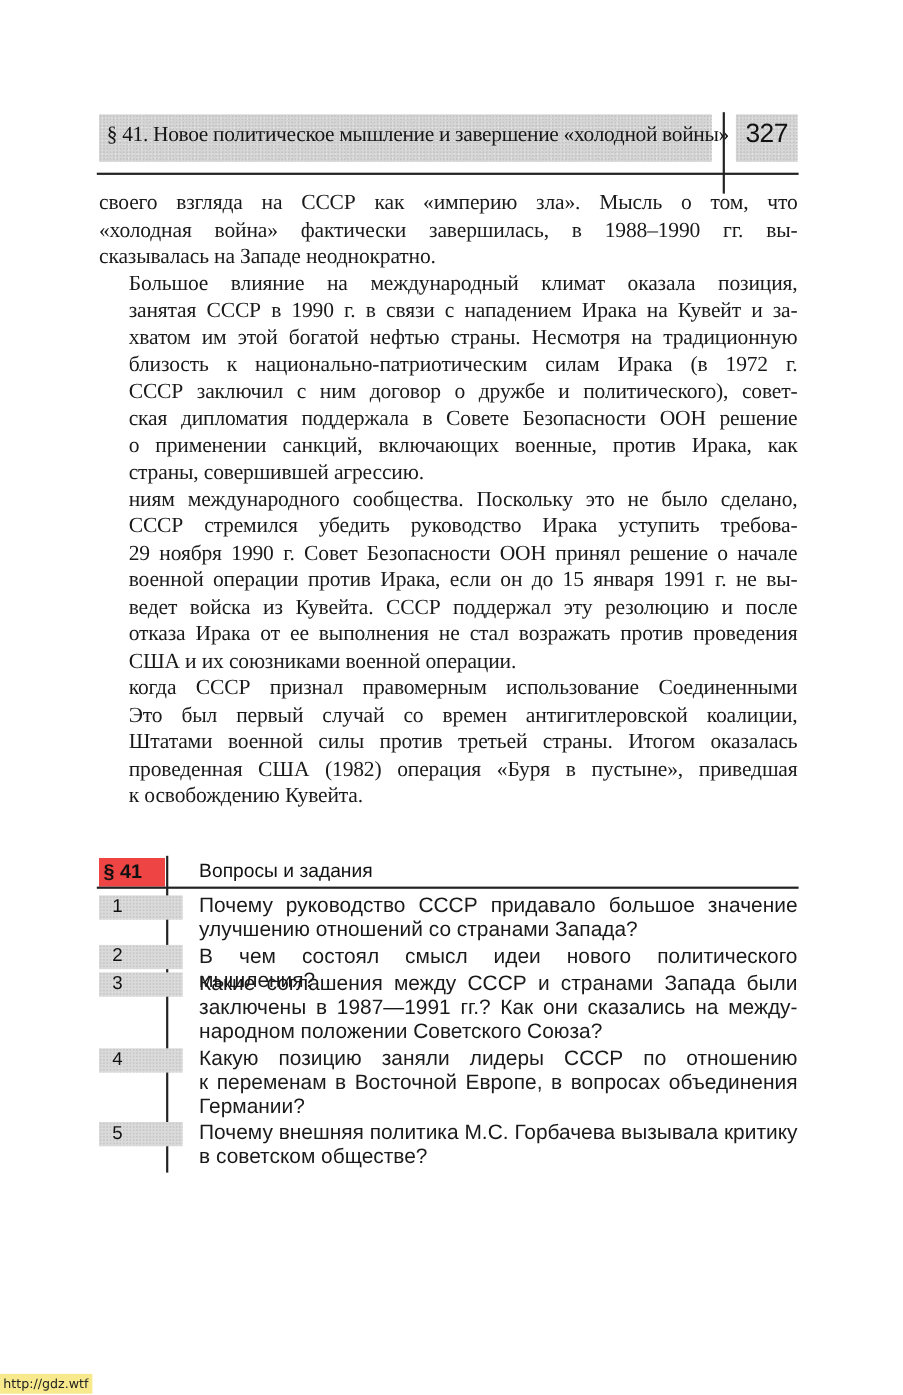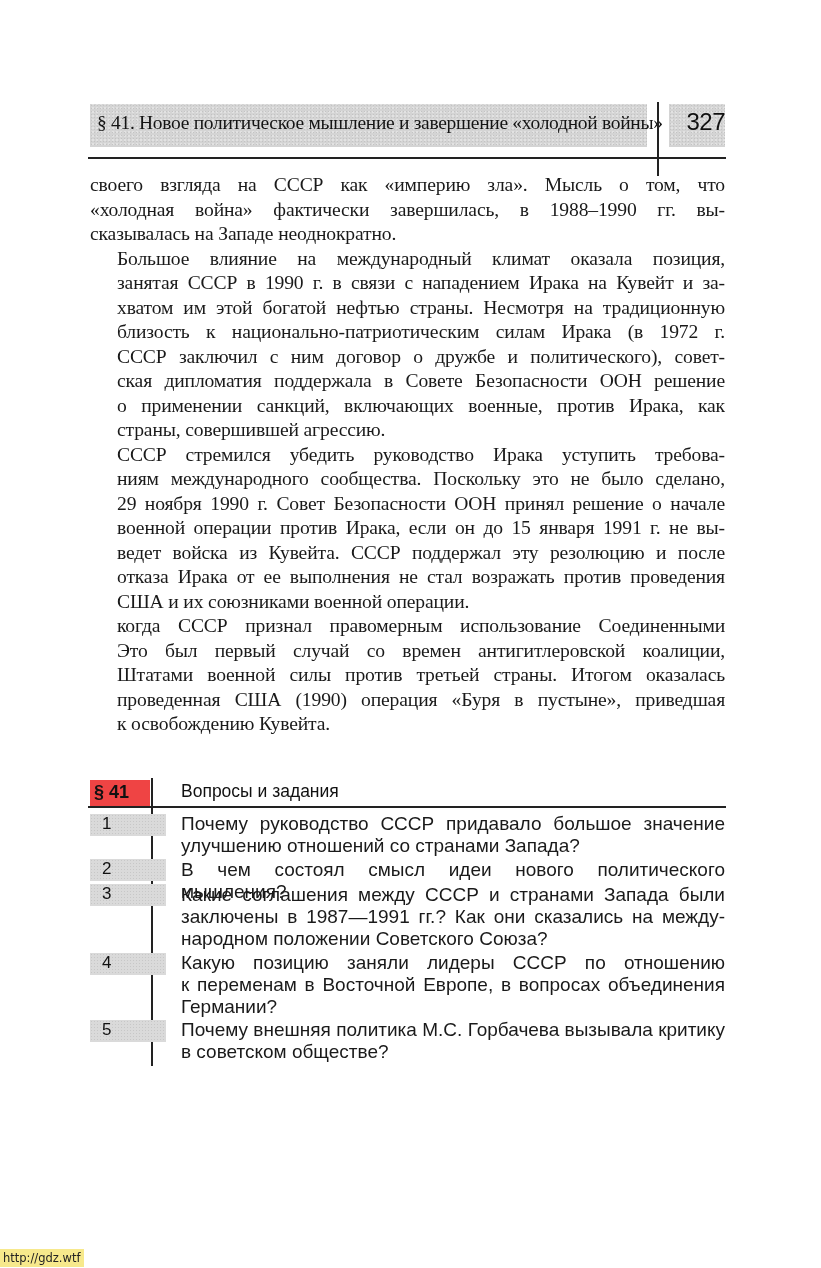--- a/index.html
+++ b/index.html
@@ -17,21 +17,21 @@
     position: absolute; left: 97px; top: 112px; font-family: "Liberation Serif", serif;
     font-size: 19.5px; letter-spacing: -0.3px; color: #141414; white-space: nowrap;
   }
   .page-shade {
     position: absolute; left: 669px; top: 104px; width: 56px; height: 43px;
     background: #d4d4d4;
     background-image: radial-gradient(#c3c3c3 0.8px, transparent 0.9px), radial-gradient(#e2e2e2 0.8px, transparent 0.9px);
     background-size: 3px 3px, 4px 4px; background-position: 0 0, 1px 2px;
   }
   .page-number {
-    position: absolute; left: 669px; top: 108px; width: 56px; text-align: right;
+    position: absolute; left: 669px; top: 108px; width: 56px; text-align: center;
     font-family: "Liberation Sans", sans-serif; font-size: 24px; color: #111; letter-spacing: -0.5px;
   }
   .header-rule { position: absolute; left: 88px; top: 157px; width: 638px; height: 2px; background: #222; }
   .header-vline { position: absolute; left: 657px; top: 102px; width: 1.5px; height: 74px; background: #222; }
 
   .body-text {
     position: absolute; left: 90px; top: 173px; width: 635px;
     font-family: "Liberation Serif", serif; font-size: 19.6px; line-height: 24.5px;
     text-align: justify; color: #1a1a1a; letter-spacing: -0.15px;
   }
@@ -97,33 +97,33 @@
     <span class="line">Большое влияние на международный климат оказала позиция,</span>
     <span class="line">занятая СССР в 1990 г. в связи с нападением Ирака на Кувейт и за-</span>
     <span class="line">хватом им этой богатой нефтью страны. Несмотря на традиционную</span>
     <span class="line">близость к национально-патриотическим силам Ирака (в 1972 г.</span>
     <span class="line">СССР заключил с ним договор о дружбе и политического), совет-</span>
     <span class="line">ская дипломатия поддержала в Совете Безопасности ООН решение</span>
     <span class="line">о применении санкций, включающих военные, против Ирака, как</span>
     <span class="line last">страны, совершившей агрессию.</span>
   </p>
   <p class="indent">
+    <span class="line">ниям международного сообщества. Поскольку это не было сделано,</span>
     <span class="line">СССР стремился убедить руководство Ирака уступить требова-</span>
-    <span class="line">ниям международного сообщества. Поскольку это не было сделано,</span>
     <span class="line">29 ноября 1990 г. Совет Безопасности ООН принял решение о начале</span>
     <span class="line">военной операции против Ирака, если он до 15 января 1991 г. не вы-</span>
     <span class="line">ведет войска из Кувейта. СССР поддержал эту резолюцию и после</span>
     <span class="line">отказа Ирака от ее выполнения не стал возражать против проведения</span>
     <span class="line last">США и их союзниками военной операции.</span>
   </p>
   <p class="indent">
     <span class="line">когда СССР признал правомерным использование Соединенными</span>
     <span class="line">Это был первый случай со времен антигитлеровской коалиции,</span>
     <span class="line">Штатами военной силы против третьей страны. Итогом оказалась</span>
-    <span class="line">проведенная США (1990) операция «Буря в пустыне», приведшая</span>
+    <span class="line">проведенная США (1982) операция «Буря в пустыне», приведшая</span>
     <span class="line last">к освобождению Кувейта.</span>
   </p>
 </div>
 
 <div class="q-header-num">
   <span>§ 41</span>
 </div>
 <div class="q-header-title">Вопросы и задания</div>
 <div class="q-rule"></div>
 <div class="q-vline"></div>

